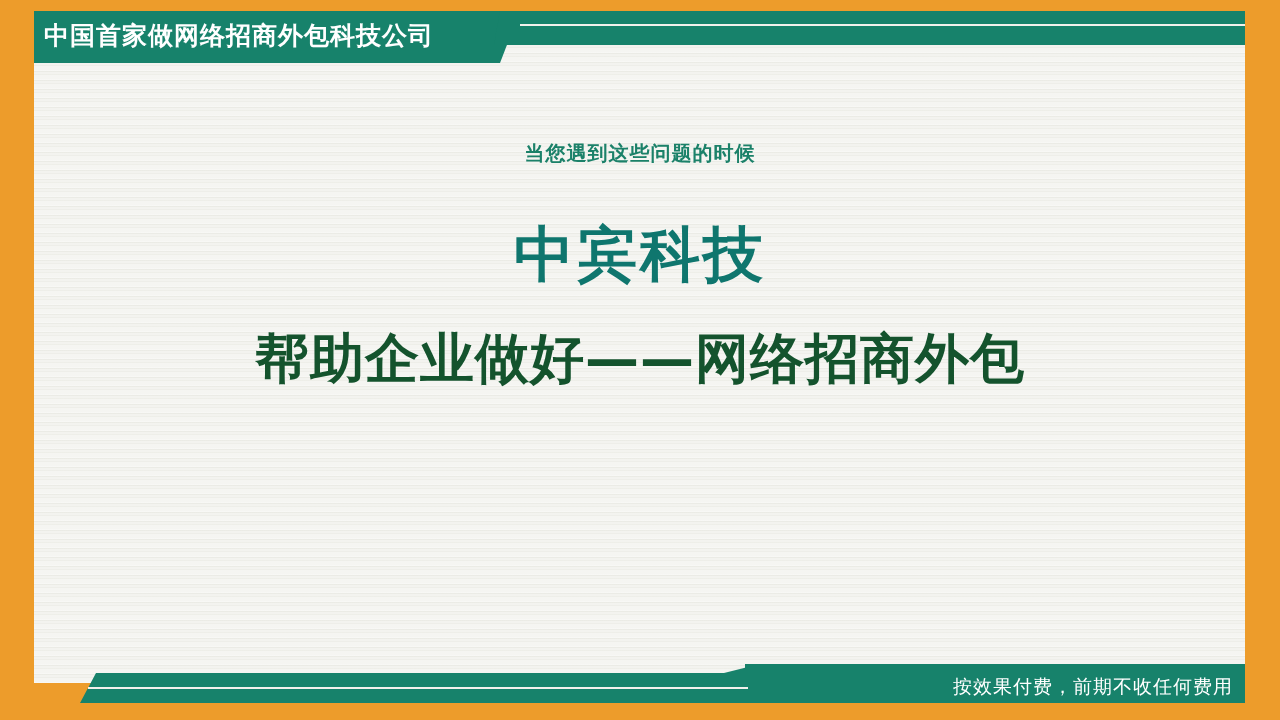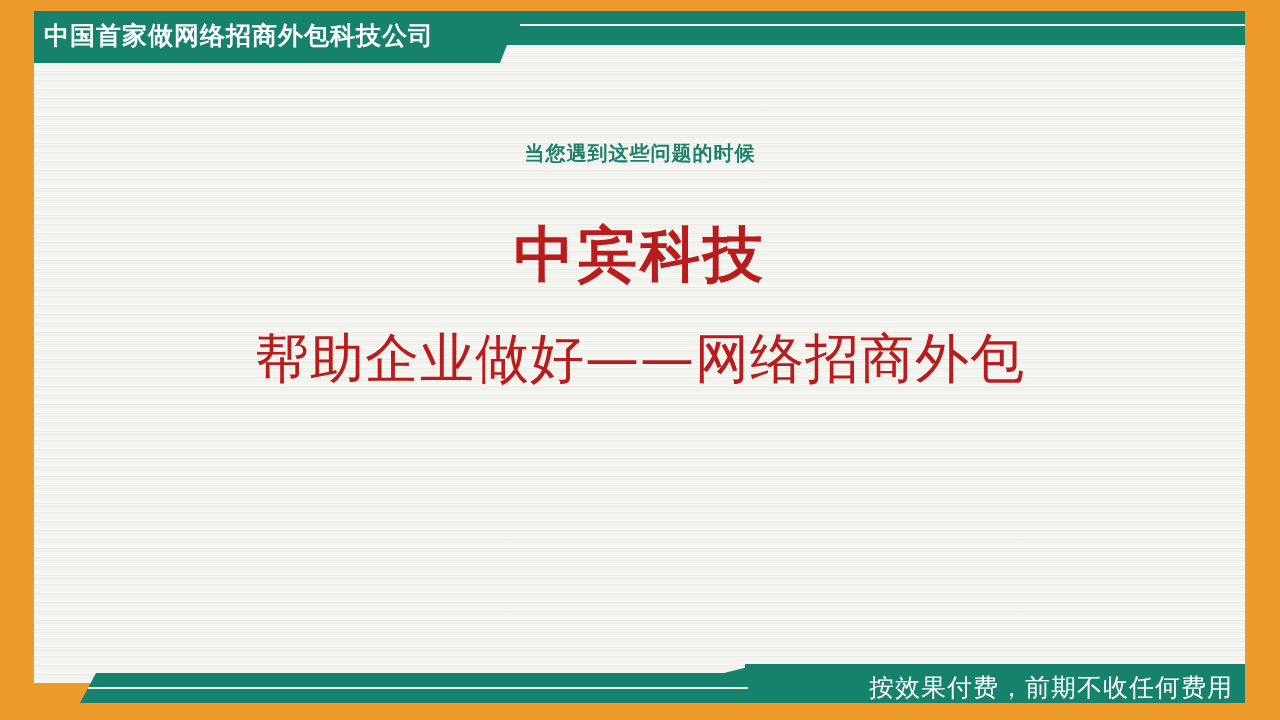--- a/index.html
+++ b/index.html
@@ -109,21 +109,21 @@
     color: #1b8169;
     font-size: 20px;
     font-weight: 700;
     letter-spacing: 1px;
   }
   .brand {
     position: absolute;
     top: 215px;
     left: 0;
     width: 100%;
-    color: #b91c1c;
+    color: #0f766e;
     font-size: 60px;
     font-weight: 700;
     letter-spacing: 3px;
     line-height: 1.05;
   }
   .tagline {
     position: absolute;
     top: 281px;
     left: 0;
     width: 100%;
@@ -131,23 +131,23 @@
     font-size: 28px;
     font-weight: 700;
     letter-spacing: 0px;
     line-height: 1.1;
   }
   .headline {
     position: absolute;
     top: 320px;
     left: 0;
     width: 100%;
-    color: #b91c1c;
+    color: #14532d;
     font-size: 54px;
-    font-weight: 400;
+    font-weight: 700;
     letter-spacing: 1px;
     line-height: 1.15;
     white-space: nowrap;
   }
 
   
   .footer {
     position: absolute;
     left: 0;
     bottom: 0;
@@ -163,21 +163,21 @@
     display: block;
   }
   .footer-note {
     position: absolute;
     right: 18px;
     top: 15px;
     height: 36px;
     display: flex;
     align-items: center;
     color: #ffffff;
-    font-size: 25px;
+    font-size: 19px;
     font-weight: 400;
     letter-spacing: 1px;
     white-space: nowrap;
     z-index: 4;
   }
 </style>
 </head>
 <body>
 
 <div class="slide">

